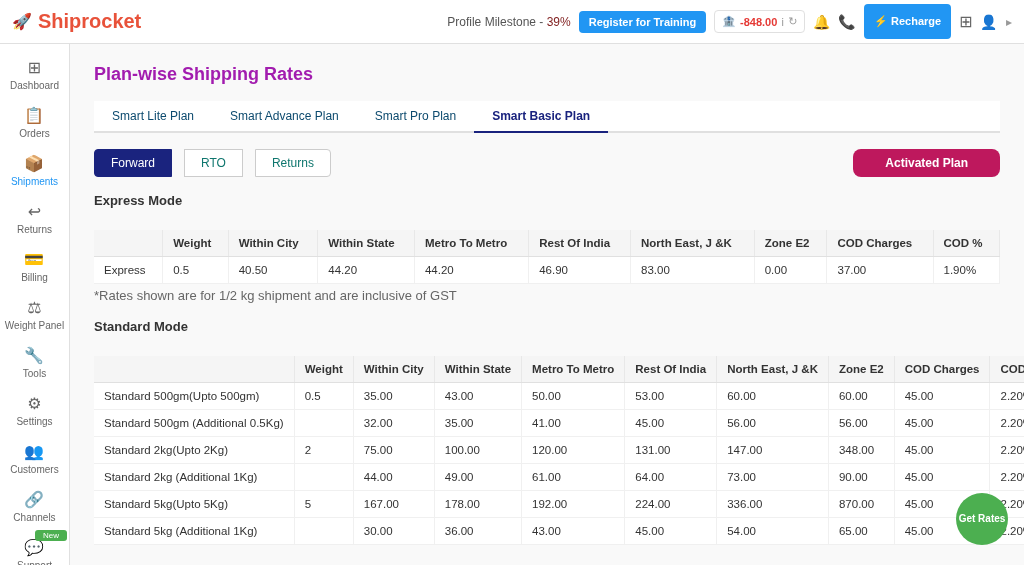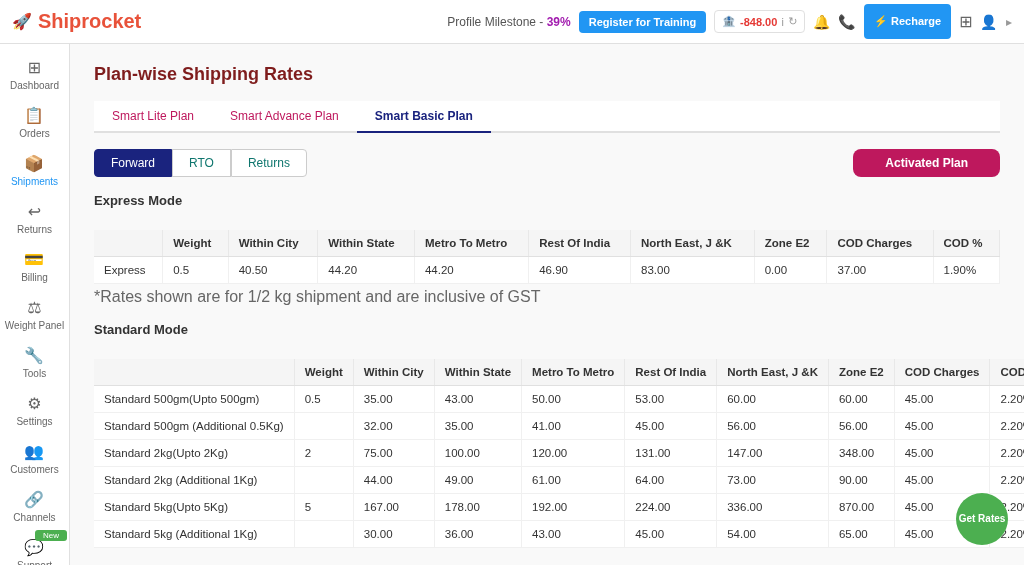--- a/index.html
+++ b/index.html
@@ -15,21 +15,21 @@
       padding: 0 12px;
       justify-content: space-between;
       flex-shrink: 0;
       z-index: 10;
     }
     .top-nav-left { display: flex; align-items: center; gap: 6px; }
     .logo-text { font-size: 20px; font-weight: bold; color: #e8523a; display: flex; align-items: center; gap: 4px; }
     .logo-rocket { color: #e8523a; font-size: 16px; }
     .top-nav-right { display: flex; align-items: center; gap: 8px; font-size: 12px; }
     .profile-milestone { color: #555; }
-    .milestone-pct { color: #a21caf; font-weight: bold; }
+    .milestone-pct { color: #7f1d1d; font-weight: normal; }
     .register-btn {
       background: #2196f3;
       color: #fff;
       border: none;
       border-radius: 4px;
       padding: 5px 10px;
       cursor: pointer;
       font-size: 11px;
       font-weight: bold;
     }
@@ -94,54 +94,54 @@
       flex: 1;
       overflow-y: auto;
       padding: 20px 24px;
       background: #f9f9f9;
     }
 
     
     .page-title {
       font-size: 18px;
       font-weight: bold;
-      color: #7f1d1d;
+      color: #a21caf;
       margin-bottom: 16px;
     }
 
     
     .plan-tabs {
       display: flex;
       border-bottom: 2px solid #e0e0e0;
       margin-bottom: 16px;
       background: #fff;
     }
     .plan-tab {
       padding: 8px 18px;
       cursor: pointer;
       font-size: 12px;
-      color: #be185d;
+      color: #0c4a6e;
       border-bottom: 2px solid transparent;
       margin-bottom: -2px;
       white-space: nowrap;
     }
     .plan-tab.active {
       color: #1a237e;
       border-bottom: 2px solid #1a237e;
       font-weight: bold;
     }
 
     
     .mode-tab-row {
       display: flex;
       align-items: center;
       justify-content: space-between;
       margin-bottom: 16px;
     }
-    .mode-tabs { display: flex; gap: 0; }
+    .mode-tabs { display: flex; gap: 12px; }
     .mode-tab {
       padding: 6px 16px;
       cursor: pointer;
       font-size: 12px;
       color: #0f766e;
       background: #fff;
       border: 1px solid #ccc;
       border-radius: 0;
     }
     .mode-tab:first-child { border-radius: 4px 0 0 4px; }
@@ -190,21 +190,21 @@
       white-space: nowrap;
     }
     .rate-table td {
       padding: 7px 10px;
       color: #333;
       border-bottom: 1px solid #f0f0f0;
       border-right: 1px solid #f0f0f0;
       white-space: nowrap;
     }
     .rate-note {
-      font-size: 16px;
+      font-size: 13px;
       color: #666;
       margin-bottom: 16px;
       margin-top: 4px;
     }
 
     
     .get-help-btn {
       position: fixed;
       bottom: 20px;
       right: 16px;
@@ -306,20 +306,21 @@
     </div>
   </div>
 
   <div class="main-content">
 
     <div class="page-title">Plan-wise Shipping Rates</div>
 
     <div class="plan-tabs">
       <div class="plan-tab">Smart Lite Plan</div>
       <div class="plan-tab">Smart Advance Plan</div>
+      <div class="plan-tab">Smart Pro Plan</div>
       <div class="plan-tab active">Smart Basic Plan</div>
     </div>
 
     <div class="mode-tab-row">
       <div class="mode-tabs">
         <div class="mode-tab active">Forward</div>
         <div class="mode-tab">RTO</div>
         <div class="mode-tab">Returns</div>
       </div>
       <button class="activated-plan-btn">Activated Plan</button>

